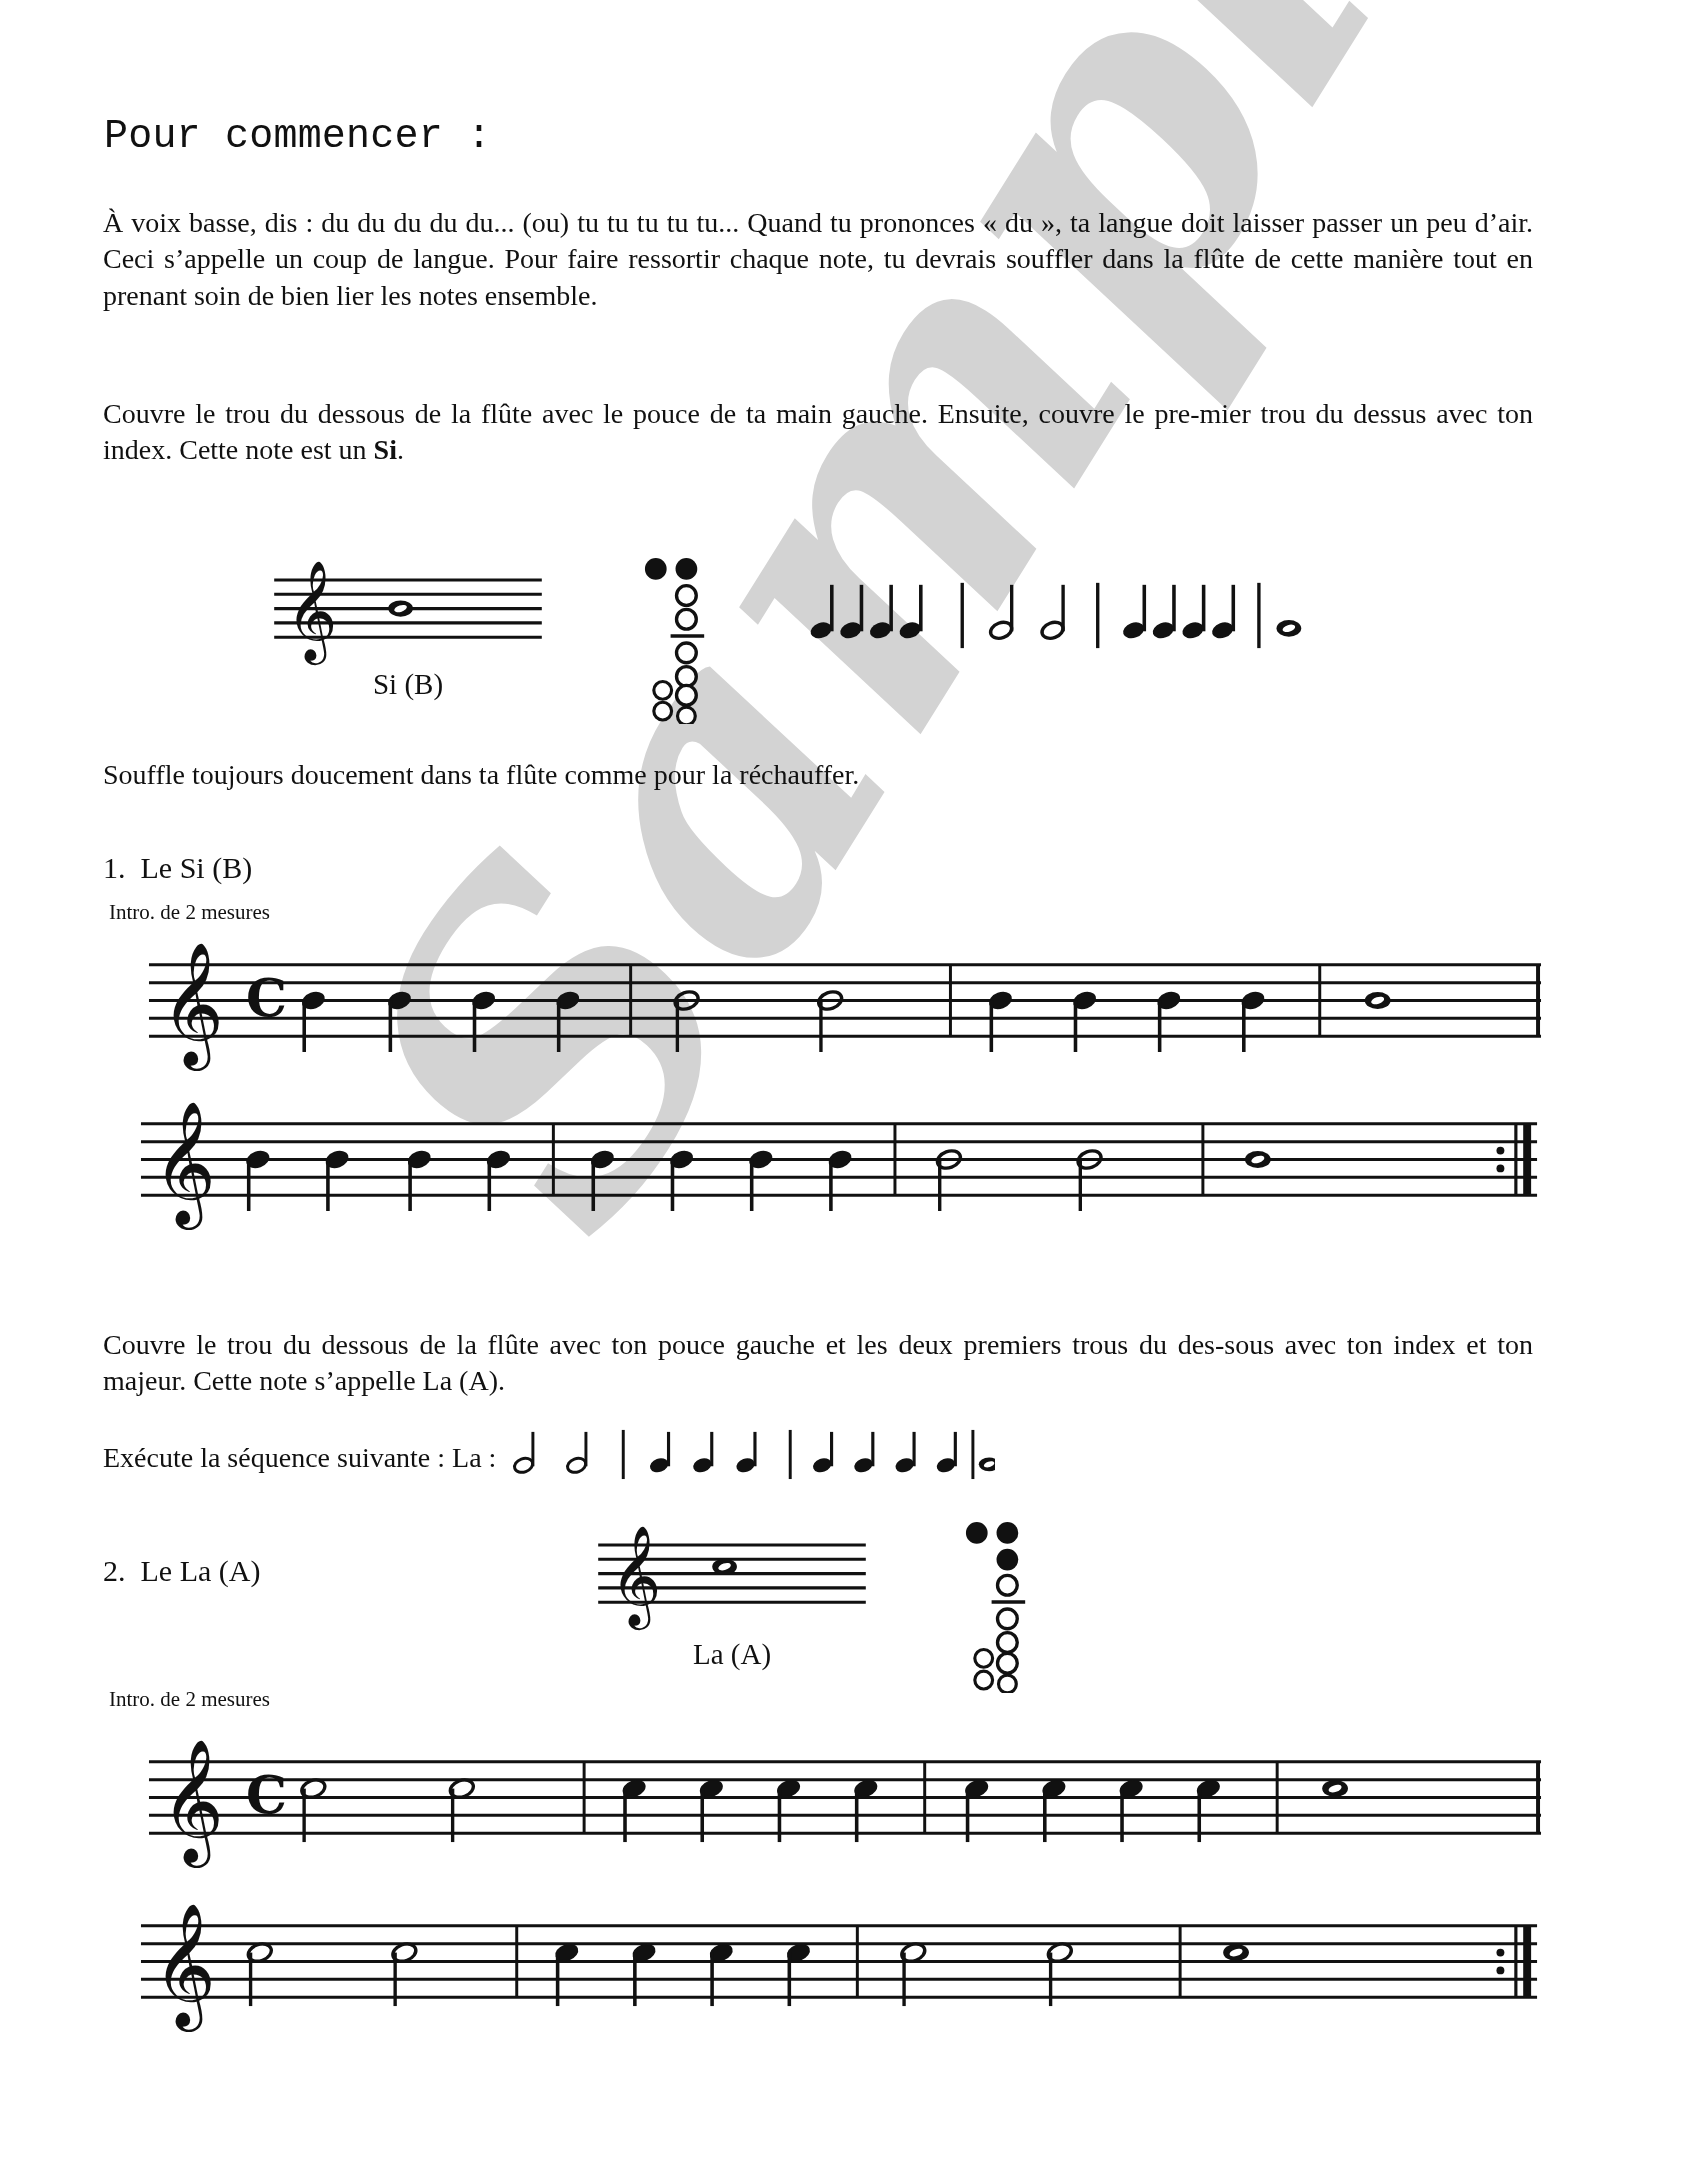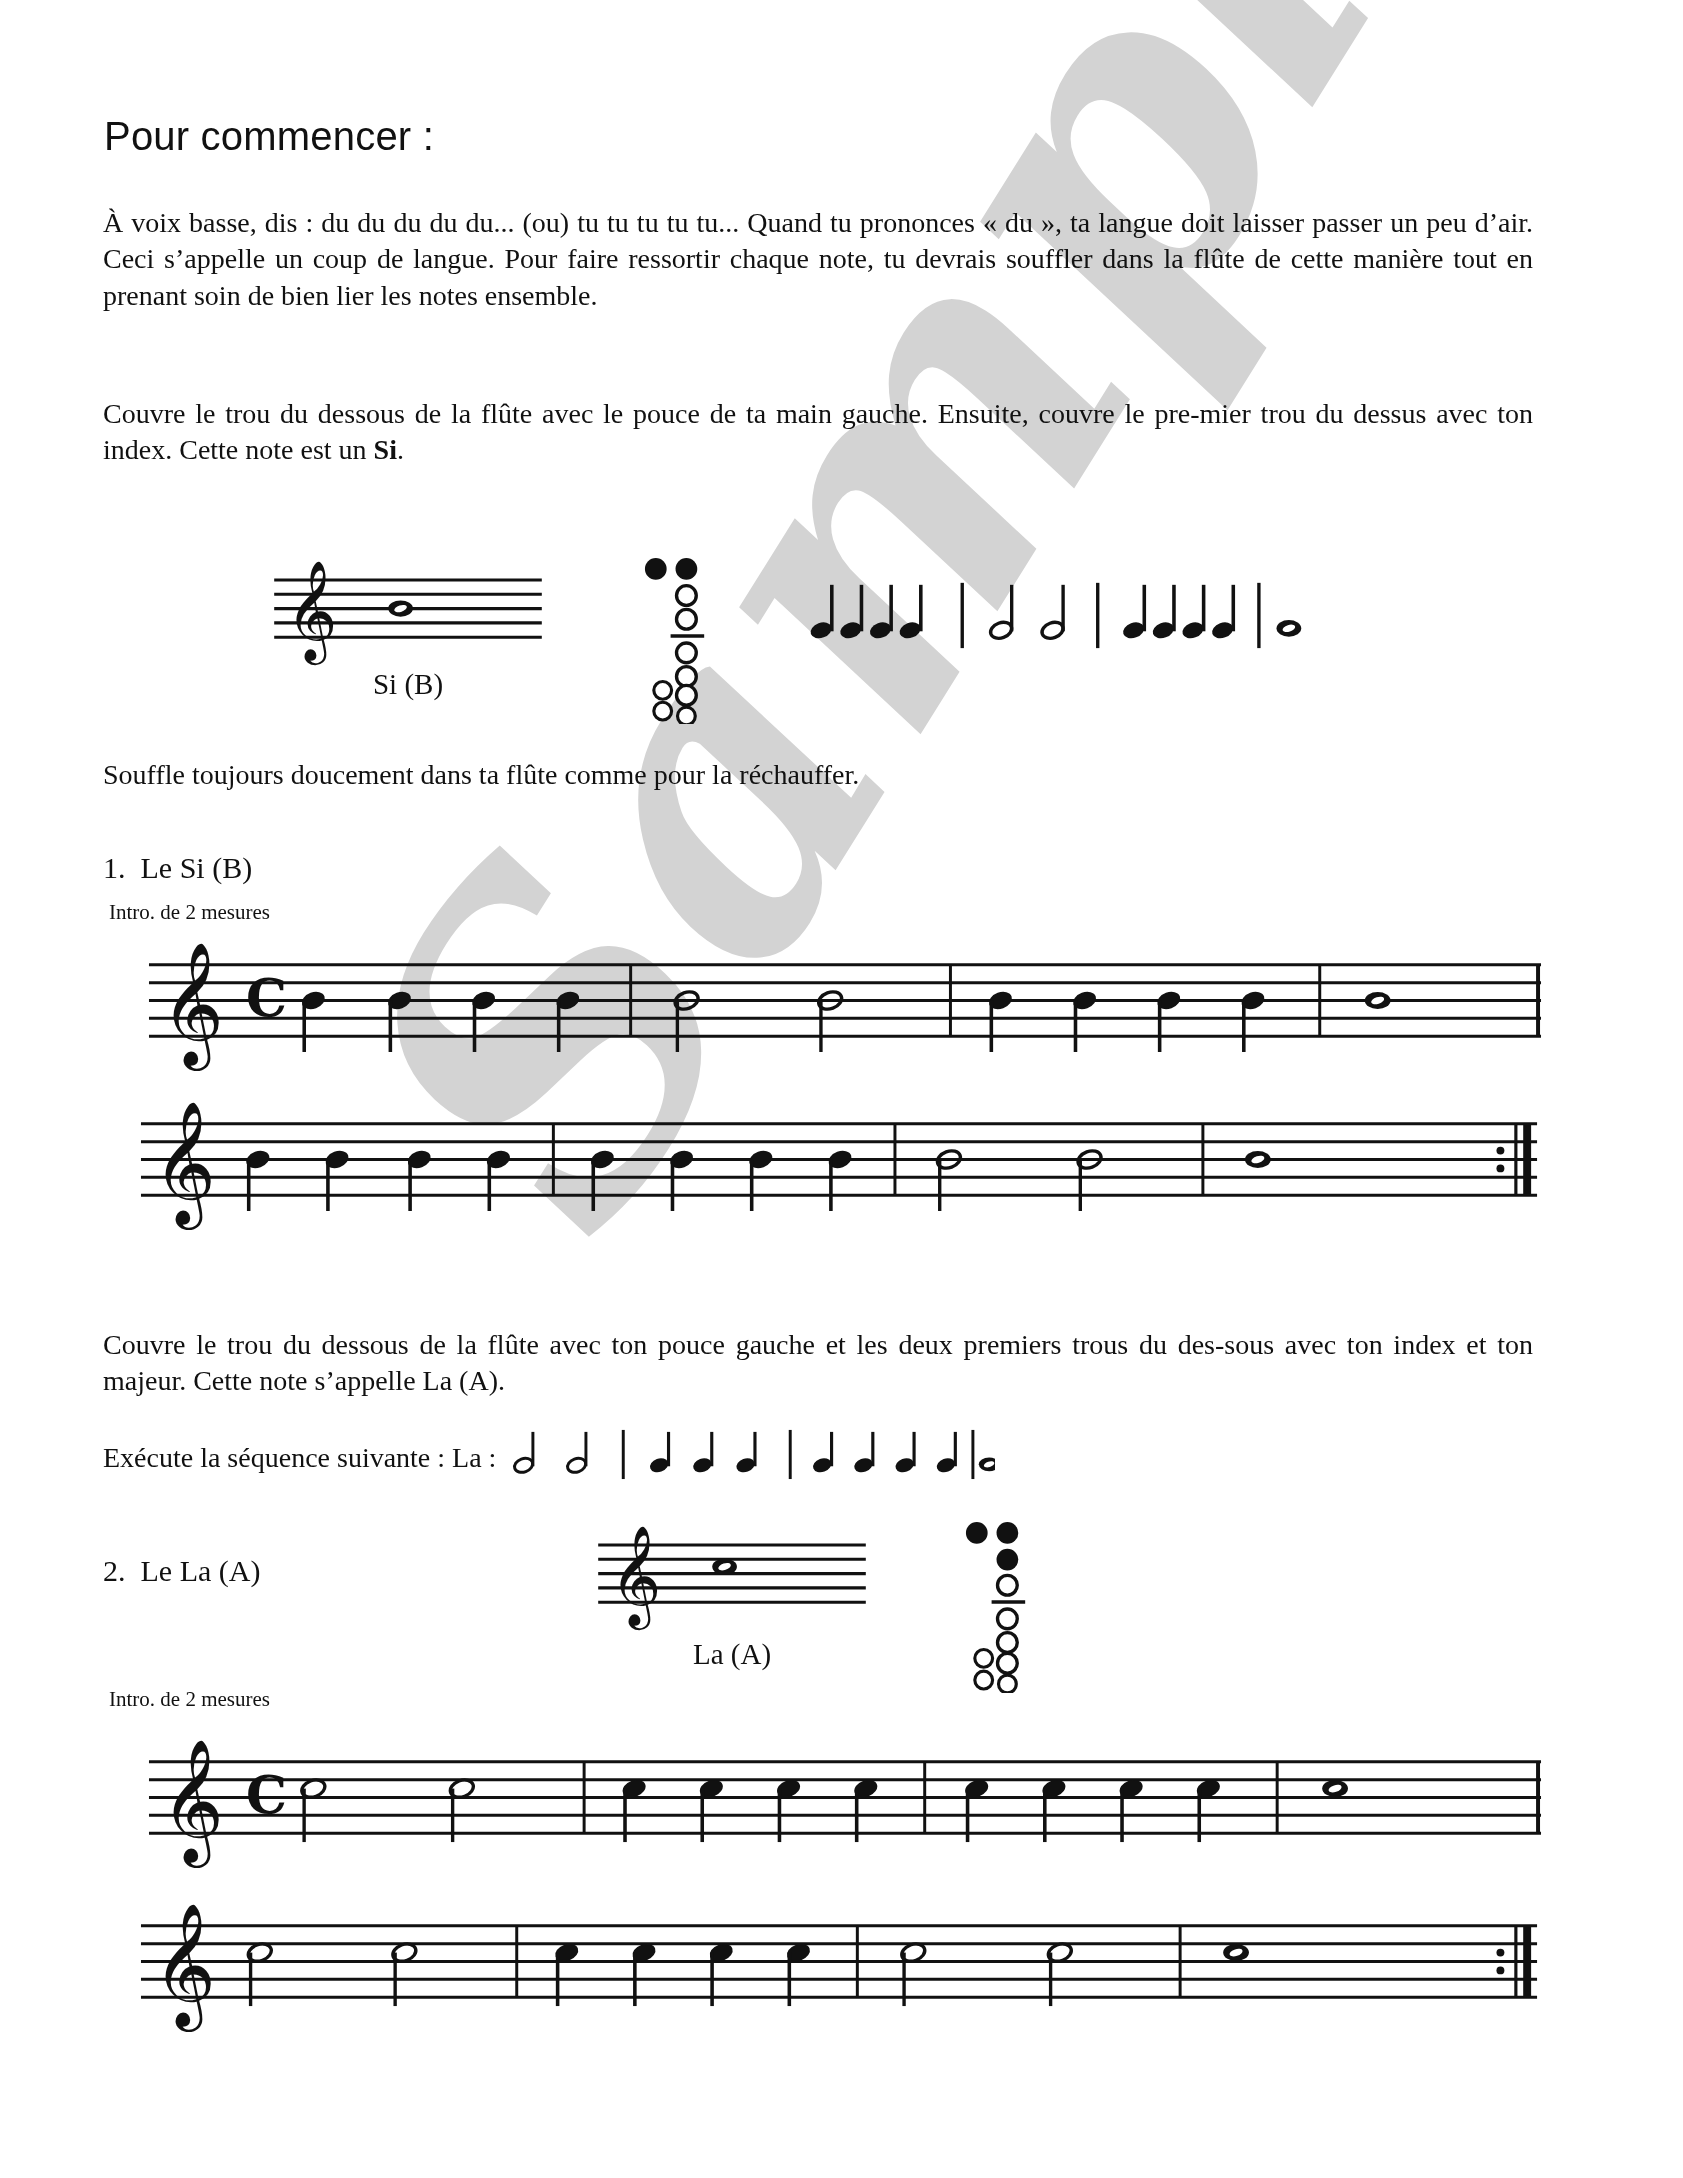--- a/index.html
+++ b/index.html
@@ -55,21 +55,21 @@
     z-index: 10;
   }
 
   .abs { position: absolute; }
 
   h1.page-title {
     margin: 0;
     font-size: 40px;
     font-weight: 400;
     letter-spacing: 0.2px;
-    font-family: Liberation Sans, sans-serif;
+    font-family: Liberation Mono, monospace;
   }
 
   p.para {
     margin: 0;
     font-size: 28px;
     line-height: 1.30;
     text-align: justify;
     font-family: "Liberation Serif", serif;
   }
   p.para.noj { text-align: left; }

